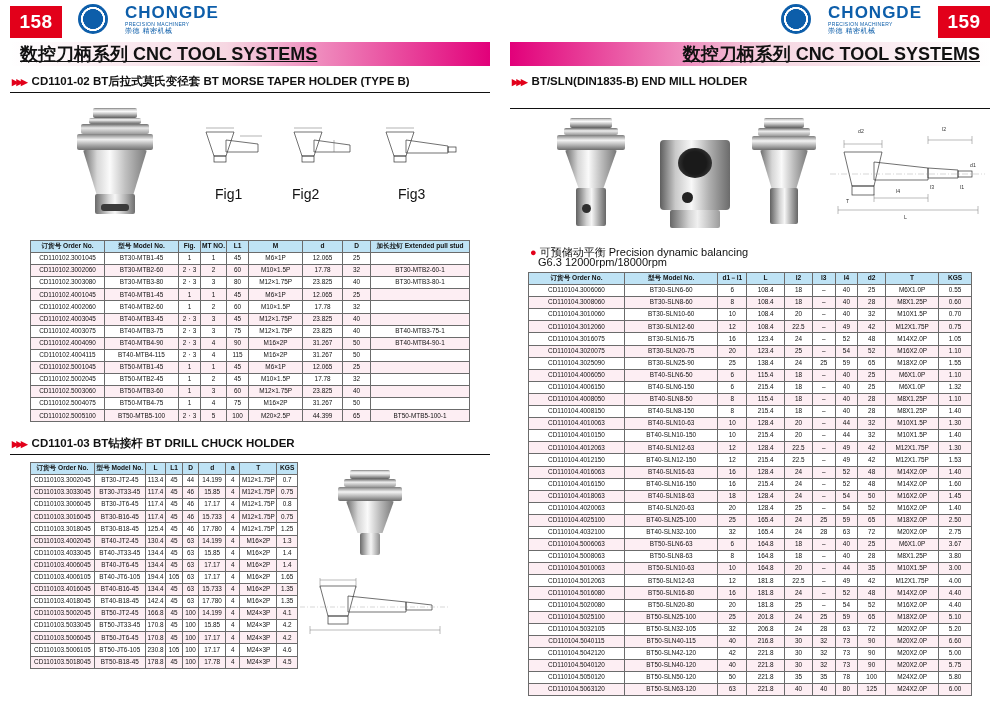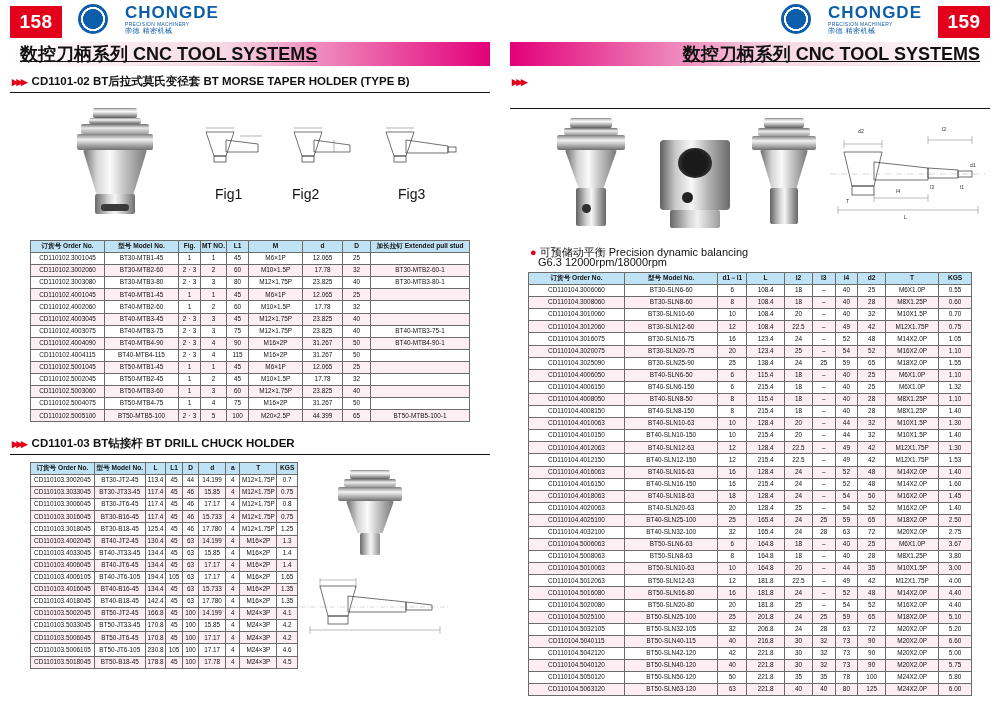--- a/index.html
+++ b/index.html
@@ -582,20 +582,21 @@
       </div>
     </div>
 
     <div class="titlebar rev">
       <div class="t">数控刀柄系列  CNC TOOL  SYSTEMS</div>
     </div>
 
     <div class="sechead" style="top:74px;">
       <span class="chev">▸▸▸</span>
       <span>
+        <span class="txt" style="display:block;">BT/SLN(DIN1835-B)  END MILL HOLDER</span>
       </span>
     </div>
     <div class="rulebar" style="top:108px;"></div>
 
     <div class="holder" style="left:40px; top:118px; width:110px; height:118px;">
       <div class="cone t" style="left:30px; top:0; width:42px; height:10px;"></div>
       <div class="cone" style="left:24px; top:10px; width:54px; height:7px; background:linear-gradient(to bottom,#6f6f6f,#ededed 40%,#9a9a9a);"></div>
       <div class="cone" style="left:17px; top:17px; width:68px; height:15px; background:linear-gradient(to bottom,#7d7d7d,#f4f4f4 35%,#aeaeae 70%,#6d6d6d);"></div>
       <div class="cone" style="left:25px; top:32px; width:52px; height:38px;
         background:linear-gradient(to right,#6a6a6a 0%,#d6d6d6 25%,#fafafa 45%,#bcbcbc 70%,#777 100%);

